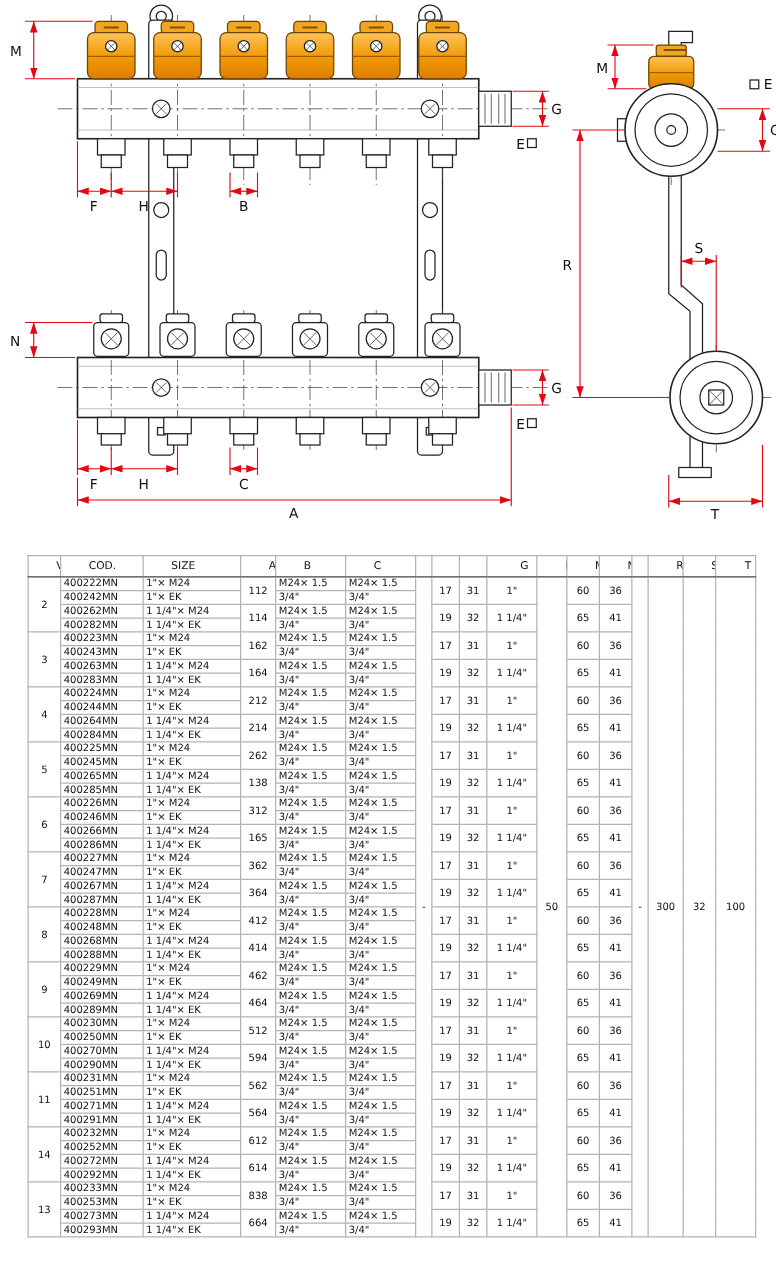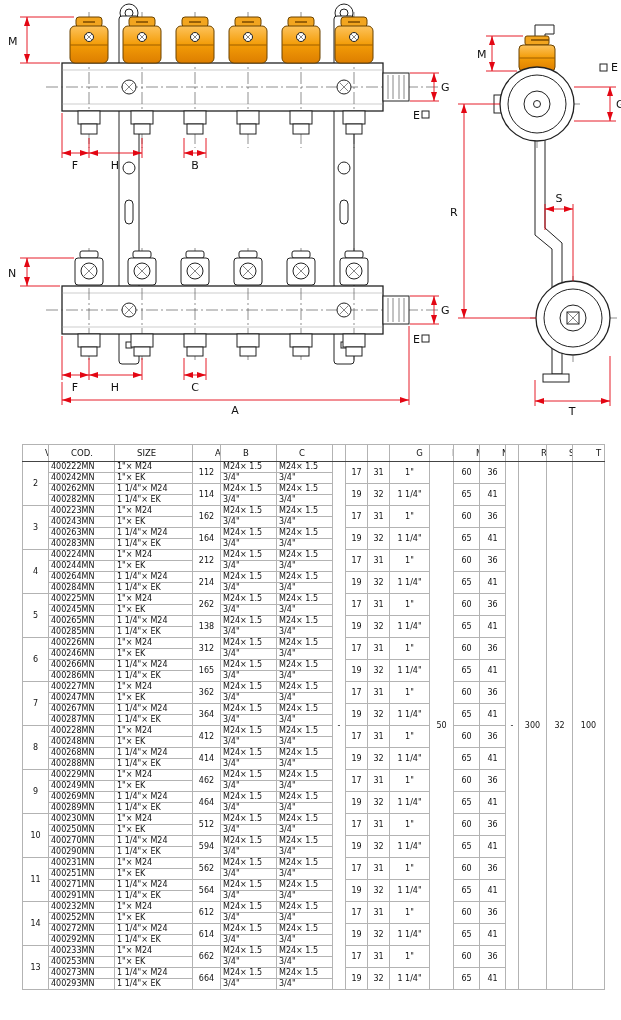--- a/index.html
+++ b/index.html
@@ -721,21 +721,21 @@
         <tr>
           <td class="left">400292MN</td>
           <td class="left">1 1/4"× EK</td>
           <td class="left">3/4"</td>
           <td class="left">3/4"</td>
         </tr>
         <tr class="group-start">
           <td rowspan="4">13</td>
           <td class="left">400233MN</td>
           <td class="left">1"× M24</td>
-          <td rowspan="2">662</td>
+          <td rowspan="2">838</td>
           <td class="left">M24× 1.5</td>
           <td class="left">M24× 1.5</td>
           <td rowspan="2">17</td>
           <td rowspan="2">31</td>
           <td rowspan="2">1"</td>
           <td rowspan="2">60</td>
           <td rowspan="2">36</td>
         </tr>
         <tr>
           <td class="left">400253MN</td>

